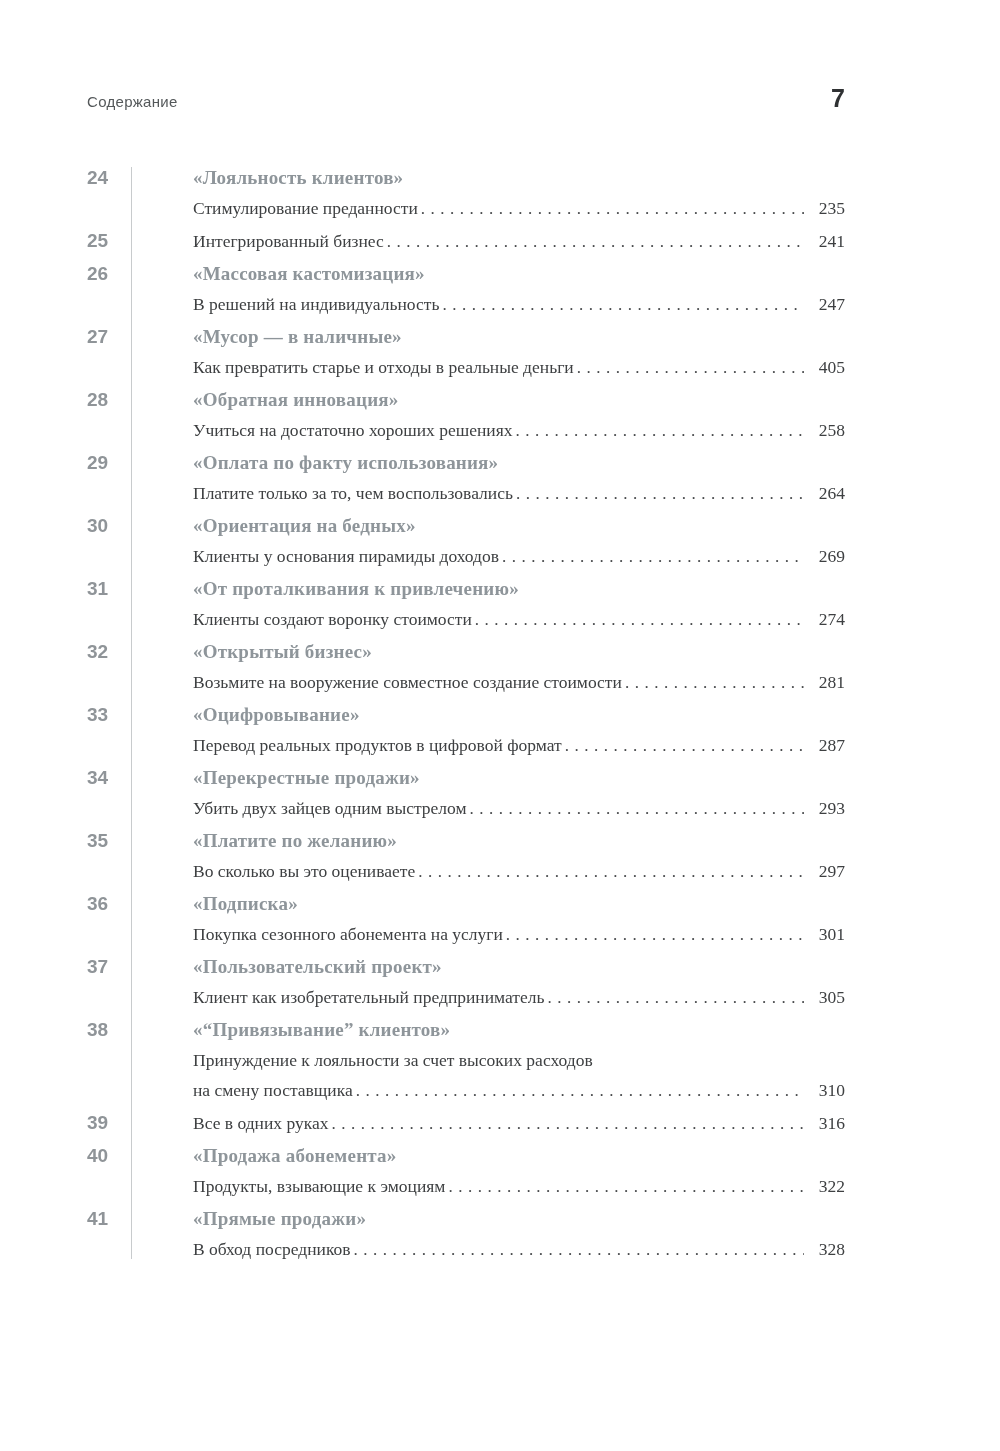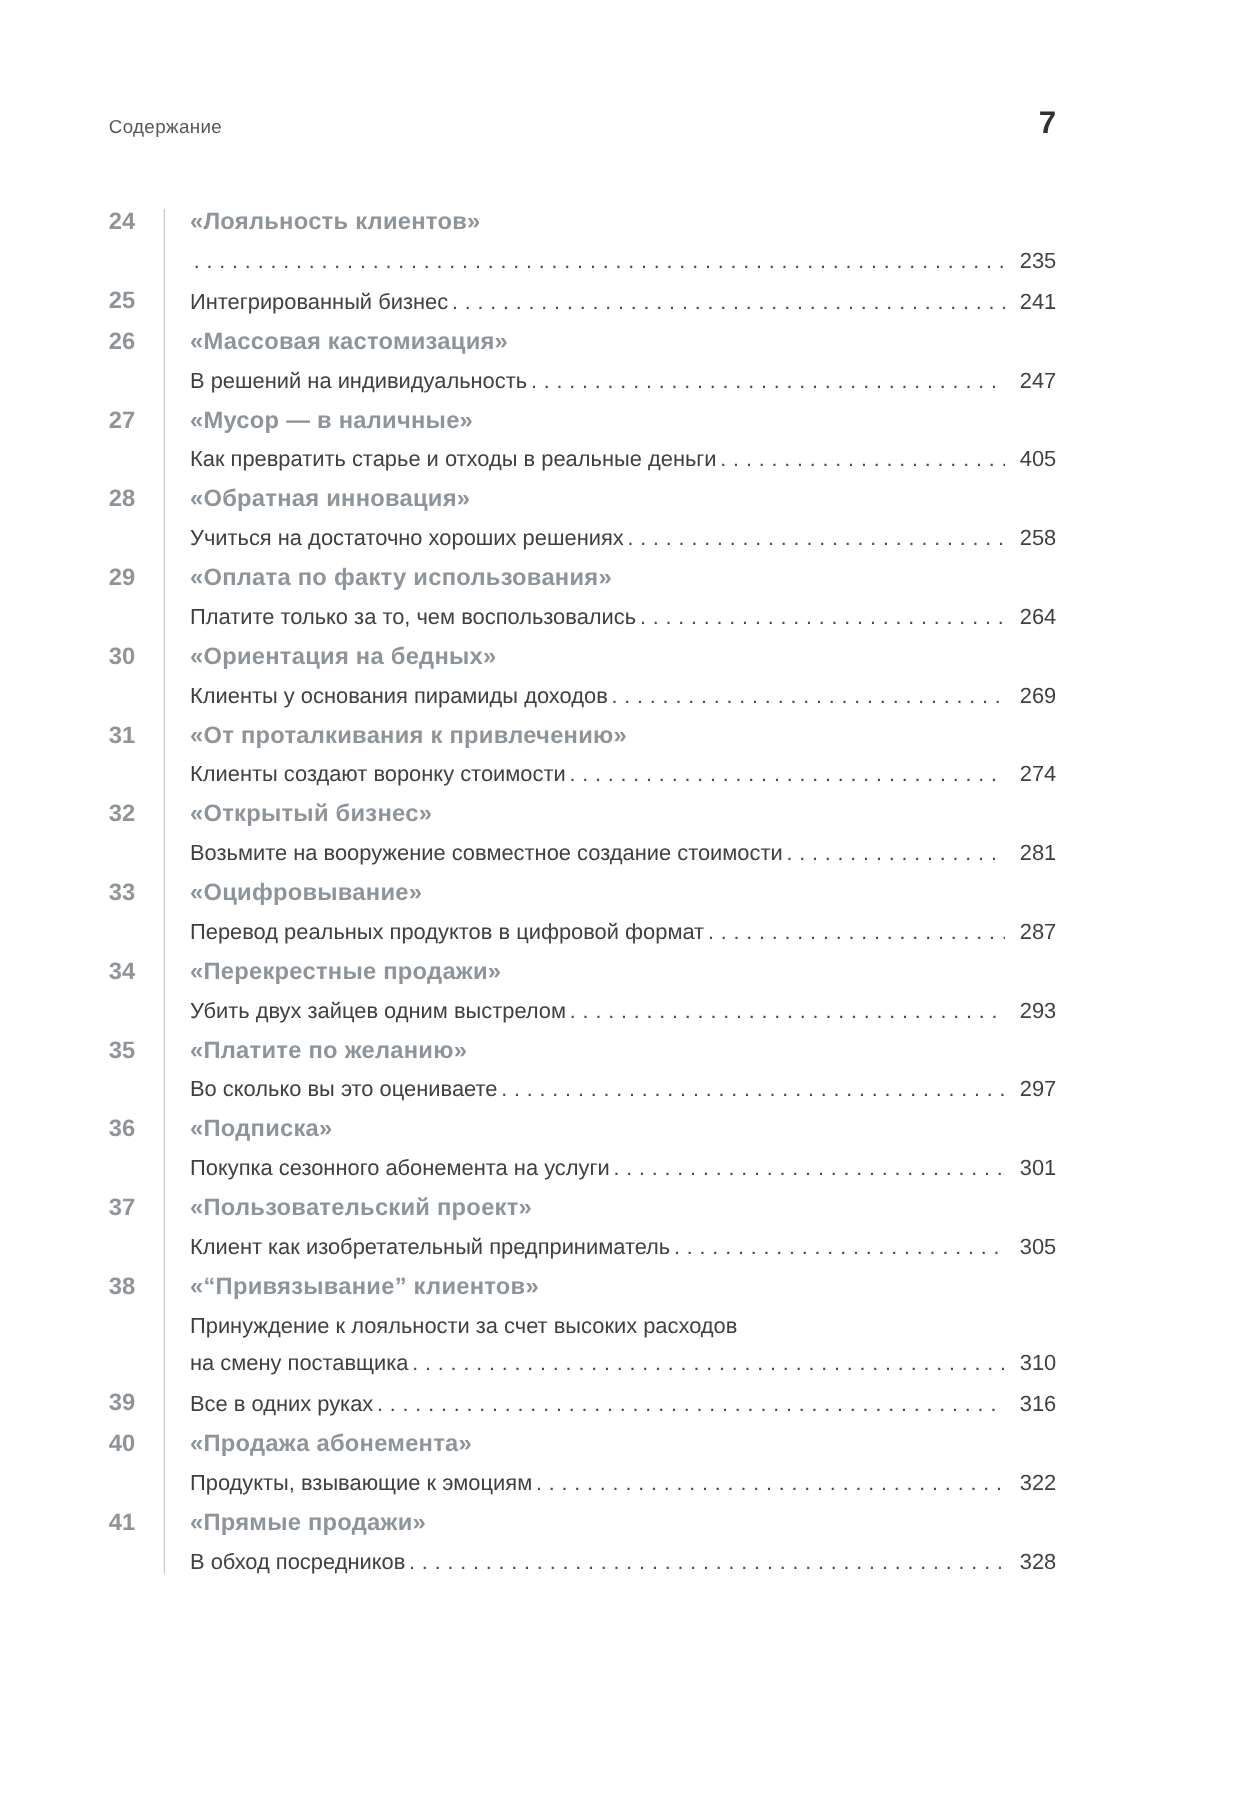--- a/index.html
+++ b/index.html
@@ -50,33 +50,35 @@
     position: absolute;
     left: 44px;
     top: 4px;
     bottom: 8px;
     width: 1px;
     background: var(--rule-gray);
   }
   .entry {
     display: flex;
     margin-bottom: 2px;
+    gap: 41px;
   }
   .entry-num {
     width: 44px;
     flex: 0 0 44px;
     font-size: 19px;
     font-weight: bold;
     color: var(--num-gray);
     line-height: 30px;
   }
   .entry-body {
     flex: 1;
     padding-left: 21px;
     min-width: 0;
+    font-family: Liberation Serif, serif;
   }
   .entry-title {
     font-size: 19px;
     font-weight: bold;
     color: var(--title-gray);
     line-height: 30px;
     letter-spacing: 0.2px;
     white-space: nowrap;
   }
   .entry-subline {
@@ -120,20 +122,21 @@
   <span class="running-title">Содержание</span>
   <span class="folio">7</span>
 </header>
 
 <main class="toc" id="toc-list">
   <div class="entry">
     <div class="entry-num">24</div>
     <div class="entry-body">
       <div class="entry-title">«Лояльность клиентов»</div>
       <div class="entry-sub-row">
+        <span class="entry-sub">Стимулирование преданности</span>
         <span class="dots">........................................................................................................................</span>
         <span class="entry-page">235</span>
       </div>
     </div>
   </div>
 
   <div class="entry">
     <div class="entry-num">25</div>
     <div class="entry-body">
       <div class="entry-sub-row">

